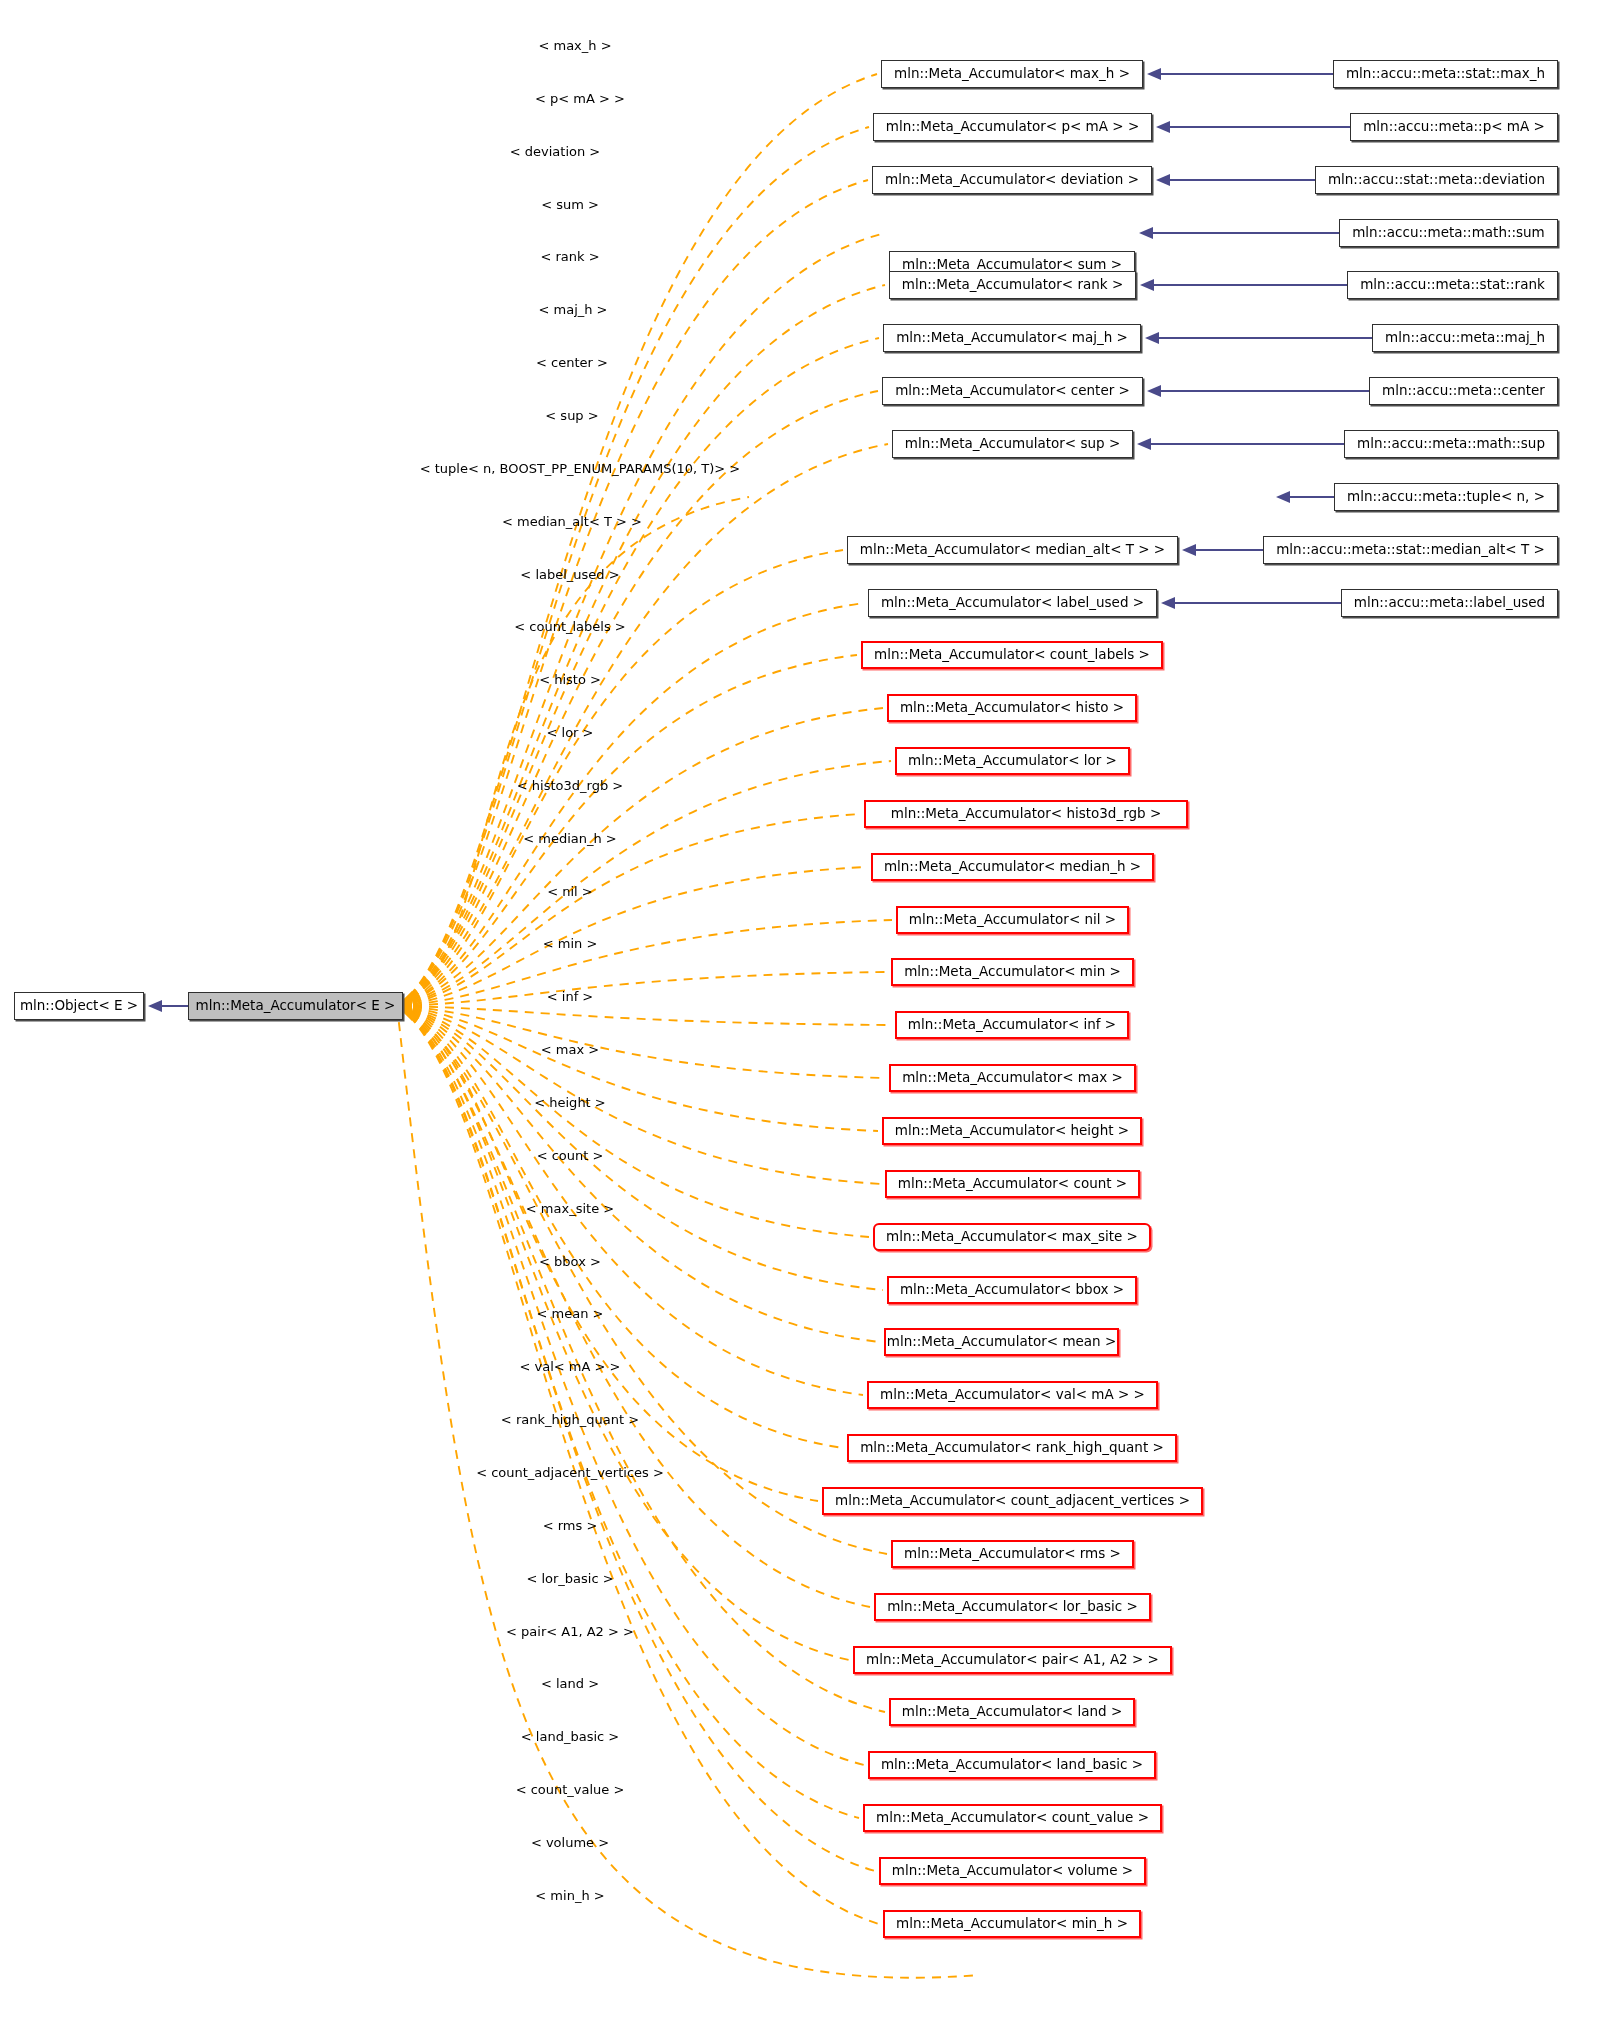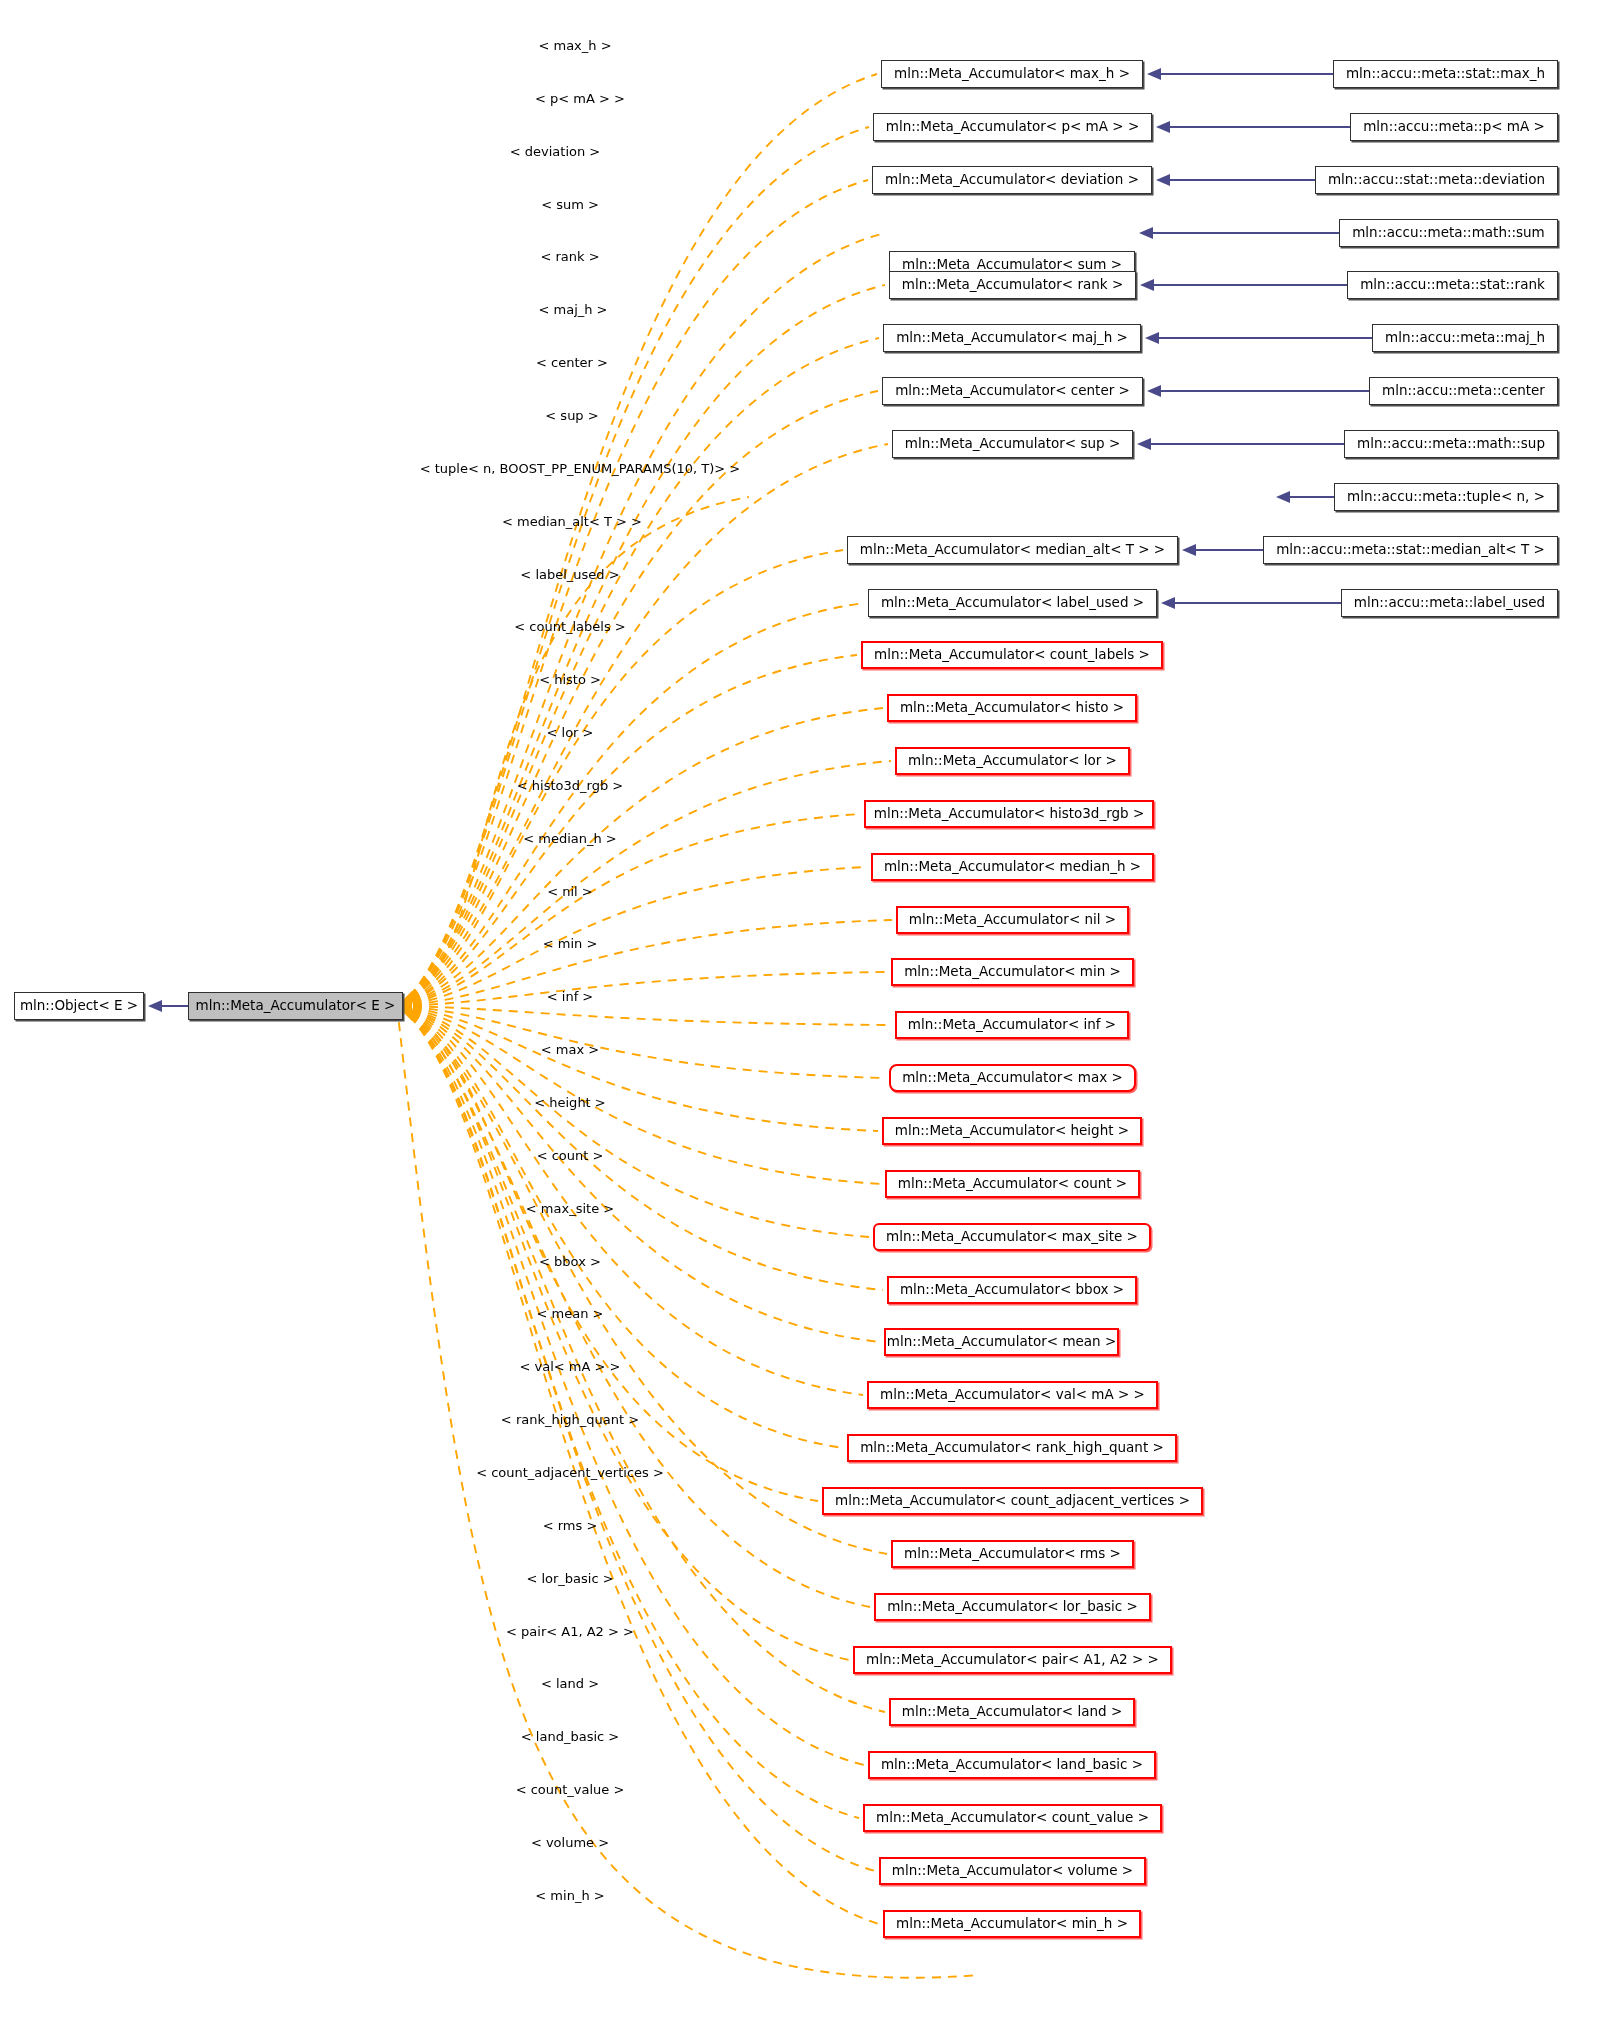--- a/index.html
+++ b/index.html
@@ -178,31 +178,31 @@
     <div class="edge-label" style="left: 572px; top: 515px;">&lt; median_alt&lt; T &gt; &gt;</div>
     <div class="node" style="left: 868px; top: 589px; width: 289px;">mln::Meta_Accumulator&lt; label_used &gt;</div>
     <div class="node" style="left: 1341px; top: 589px; width: 217px;">mln::accu::meta::label_used</div>
     <div class="edge-label" style="left: 570px; top: 568px;">&lt; label_used &gt;</div>
     <div class="node red" style="left: 861px; top: 641px; width: 302px;">mln::Meta_Accumulator&lt; count_labels &gt;</div>
     <div class="edge-label" style="left: 570px; top: 620px;">&lt; count_labels &gt;</div>
     <div class="node red" style="left: 887px; top: 694px; width: 250px;">mln::Meta_Accumulator&lt; histo &gt;</div>
     <div class="edge-label" style="left: 570px; top: 673px;">&lt; histo &gt;</div>
     <div class="node red" style="left: 895px; top: 747px; width: 235px;">mln::Meta_Accumulator&lt; lor &gt;</div>
     <div class="edge-label" style="left: 570px; top: 726px;">&lt; lor &gt;</div>
-    <div class="node red" style="left: 864px; top: 800px; width: 290px;">mln::Meta_Accumulator&lt; histo3d_rgb &gt;</div>
+    <div class="node red" style="left: 864px; top: 800px; width: 324px;">mln::Meta_Accumulator&lt; histo3d_rgb &gt;</div>
     <div class="edge-label" style="left: 570px; top: 779px;">&lt; histo3d_rgb &gt;</div>
     <div class="node red" style="left: 871px; top: 853px; width: 283px;">mln::Meta_Accumulator&lt; median_h &gt;</div>
     <div class="edge-label" style="left: 570px; top: 832px;">&lt; median_h &gt;</div>
     <div class="node red" style="left: 896px; top: 906px; width: 233px;">mln::Meta_Accumulator&lt; nil &gt;</div>
     <div class="edge-label" style="left: 570px; top: 885px;">&lt; nil &gt;</div>
     <div class="node red" style="left: 891px; top: 958px; width: 243px;">mln::Meta_Accumulator&lt; min &gt;</div>
     <div class="edge-label" style="left: 570px; top: 937px;">&lt; min &gt;</div>
     <div class="node red" style="left: 895px; top: 1011px; width: 234px;">mln::Meta_Accumulator&lt; inf &gt;</div>
     <div class="edge-label" style="left: 570px; top: 990px;">&lt; inf &gt;</div>
-    <div class="node red" style="left: 889px; top: 1064px; width: 247px; border-radius: 8px;">mln::Meta_Accumulator&lt; max &gt;</div>
+    <div class="node red" style="left: 889px; top: 1064px; width: 247px;">mln::Meta_Accumulator&lt; max &gt;</div>
     <div class="edge-label" style="left: 570px; top: 1043px;">&lt; max &gt;</div>
     <div class="node red" style="left: 882px; top: 1117px; width: 260px;">mln::Meta_Accumulator&lt; height &gt;</div>
     <div class="edge-label" style="left: 570px; top: 1096px;">&lt; height &gt;</div>
     <div class="node red" style="left: 885px; top: 1170px; width: 255px;">mln::Meta_Accumulator&lt; count &gt;</div>
     <div class="edge-label" style="left: 570px; top: 1149px;">&lt; count &gt;</div>
     <div class="node red" style="left: 873px; top: 1223px; width: 278px; border-radius: 6px;">mln::Meta_Accumulator&lt; max_site &gt;</div>
     <div class="edge-label" style="left: 570px; top: 1202px;">&lt; max_site &gt;</div>
     <div class="node red" style="left: 887px; top: 1276px; width: 250px;">mln::Meta_Accumulator&lt; bbox &gt;</div>
     <div class="edge-label" style="left: 570px; top: 1255px;">&lt; bbox &gt;</div>
     <div class="node red" style="left: 884px; top: 1328px; width: 235px;">mln::Meta_Accumulator&lt; mean &gt;</div>

